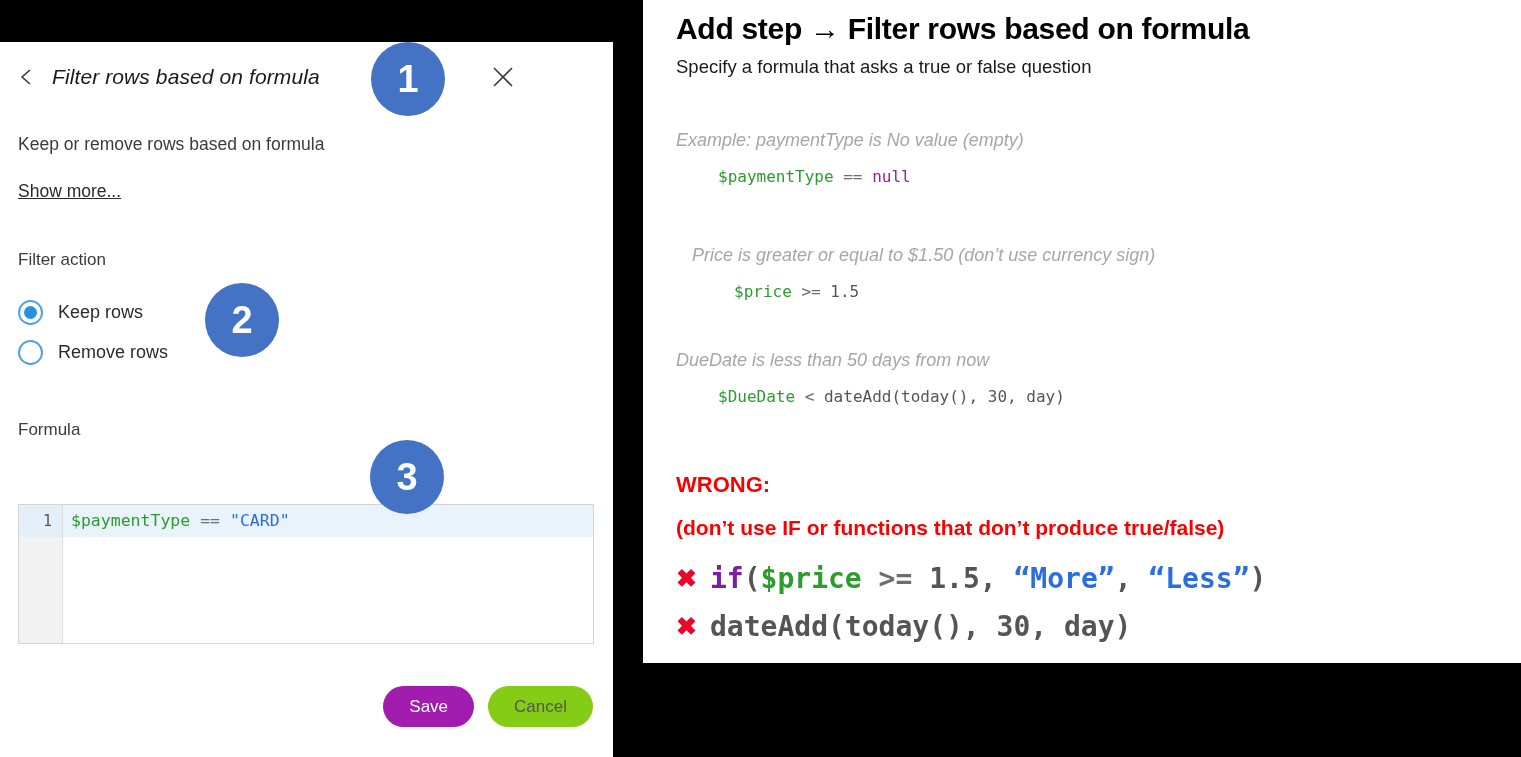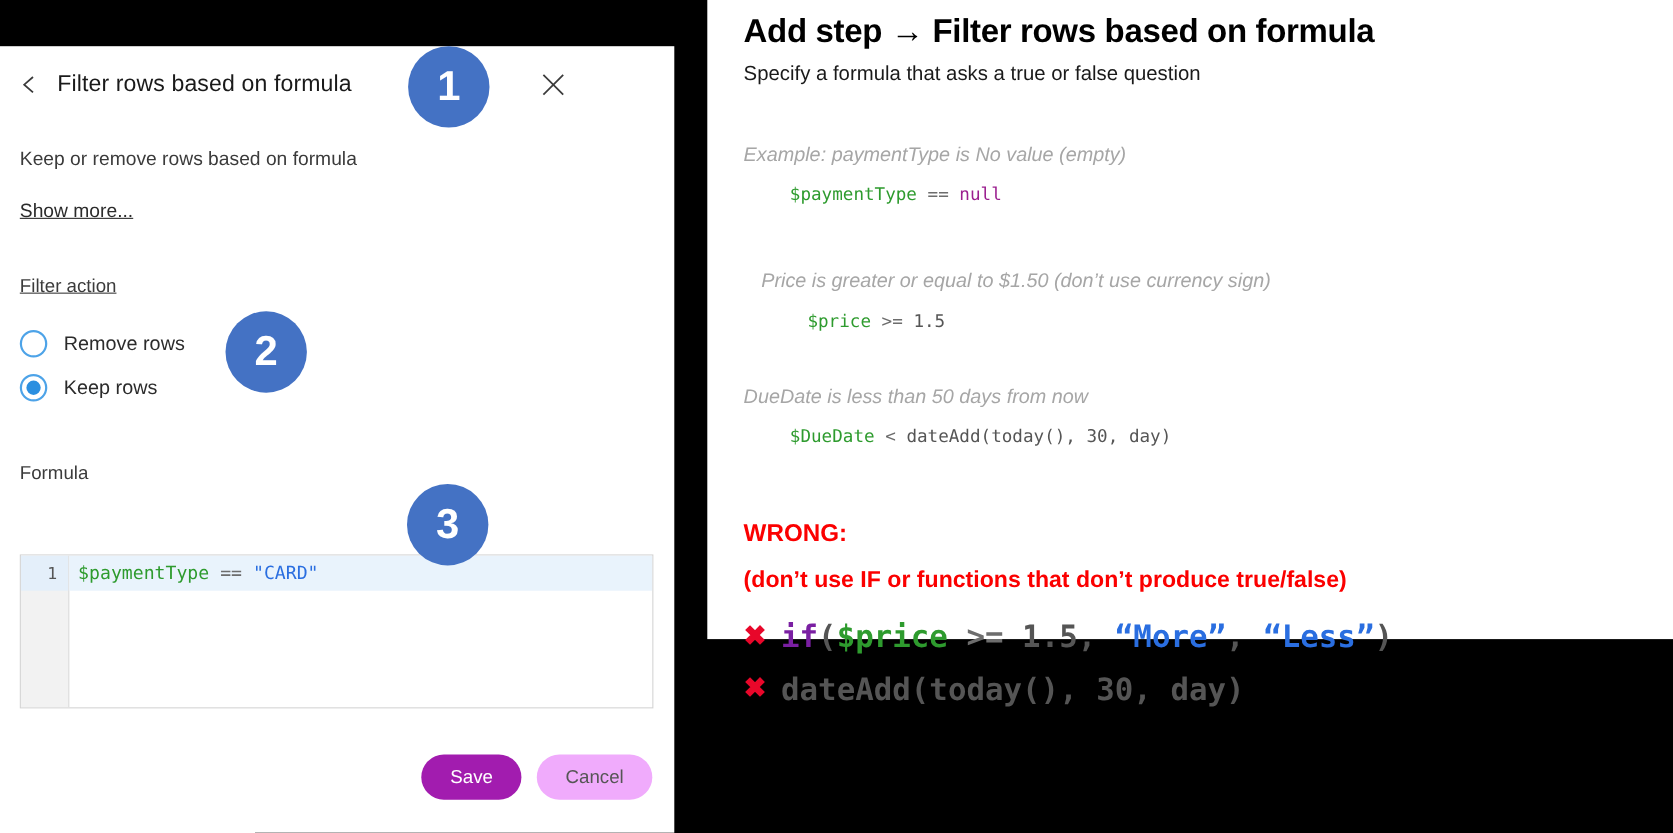--- a/index.html
+++ b/index.html
@@ -26,20 +26,21 @@
     box-sizing: border-box;
   }
 
   .dialog-header {
     position: absolute;
     left: 0; top: 0;
     width: 538px;
     height: 70px;
     display: flex;
     align-items: center;
+    font-style: italic;
   }
   .back-icon {
     margin-left: 16px;
     width: 22px;
     height: 22px;
     display: flex;
     align-items: center;
     justify-content: center;
     cursor: pointer;
   }
@@ -78,21 +79,21 @@
     text-decoration: underline;
     cursor: pointer;
     white-space: nowrap;
   }
 
   .section-label {
     position: absolute;
     font-size: 17px;
     color: #3b3b3b;
   }
-  .label-filter-action { left: 18px; top: 208px; text-decoration: underline; }
+  .label-filter-action { left: 18px; top: 208px; }
   .label-formula { left: 18px; top: 378px; }
 
   .radio-group {
     position: absolute;
     left: 18px;
     top: 250px;
     width: 320px;
   }
   .radio-row {
     display: flex;
@@ -186,21 +187,21 @@
   .btn {
     border: none;
     border-radius: 22px;
     font-size: 17px;
     font-family: "Liberation Sans", sans-serif;
     padding: 0 26px;
     height: 41px;
     cursor: pointer;
   }
   .btn-save { background: #a21caf; color: #ffffff; }
-  .btn-cancel { background: #f0abfc; color: #555555; text-align: right; }
+  .btn-cancel { background: #84cc16; color: #555555; text-align: right; }
 
   
   .badge {
     position: absolute;
     border-radius: 50%;
     background: #4472c4;
     color: #ffffff;
     display: flex;
     align-items: center;
     justify-content: center;
@@ -211,21 +212,21 @@
   .badge-1 { left: 371px; top: 42px;  width: 74px; height: 74px; font-size: 38px; }
   .badge-2 { left: 205px; top: 283px; width: 74px; height: 74px; font-size: 38px; }
   .badge-3 { left: 370px; top: 440px; width: 74px; height: 74px; font-size: 38px; }
 
   
   .right-panel {
     position: absolute;
     left: 643px;
     top: 0;
     width: 878px;
-    height: 581px;
+    height: 663px;
     background: #ffffff;
     box-sizing: border-box;
   }
   .rp-title {
     position: absolute;
     left: 33px;
     top: 12px;
     font-size: 30px;
     font-weight: bold;
     color: #000000;
@@ -322,26 +323,26 @@
     </span>
   </div>
 
   <div class="dialog-subtitle">Keep or remove rows based on formula</div>
   <div class="show-more">Show more...</div>
 
   <div class="section-label label-filter-action">Filter action</div>
 
   <div class="radio-group">
     <div class="radio-row">
+      <span class="radio checked"></span>
+      <span class="radio-label">Keep rows</span>
+    </div>
+    <div class="radio-row">
       <span class="radio"></span>
       <span class="radio-label">Remove rows</span>
-    </div>
-    <div class="radio-row">
-      <span class="radio checked"></span>
-      <span class="radio-label">Keep rows</span>
     </div>
   </div>
 
   <div class="section-label label-formula">Formula</div>
 
   <div class="editor">
     <div class="gutter">
       <div class="gutter-num">1</div>
     </div>
     <div class="code-area">

